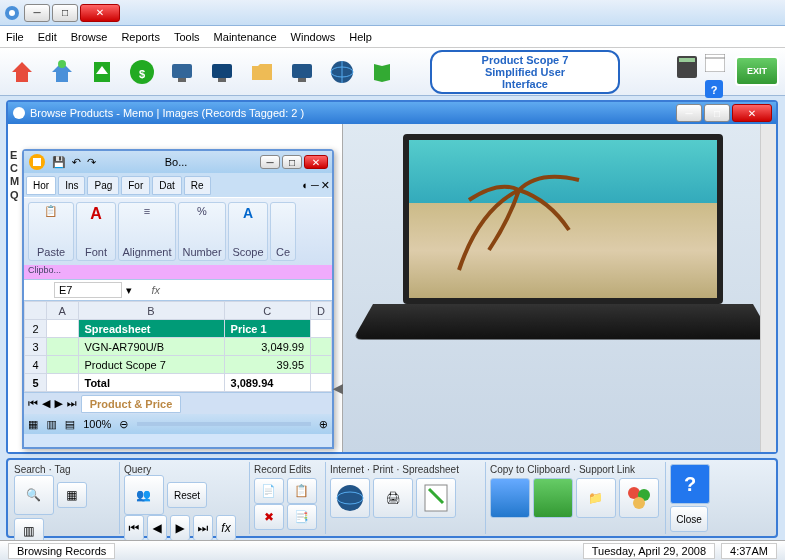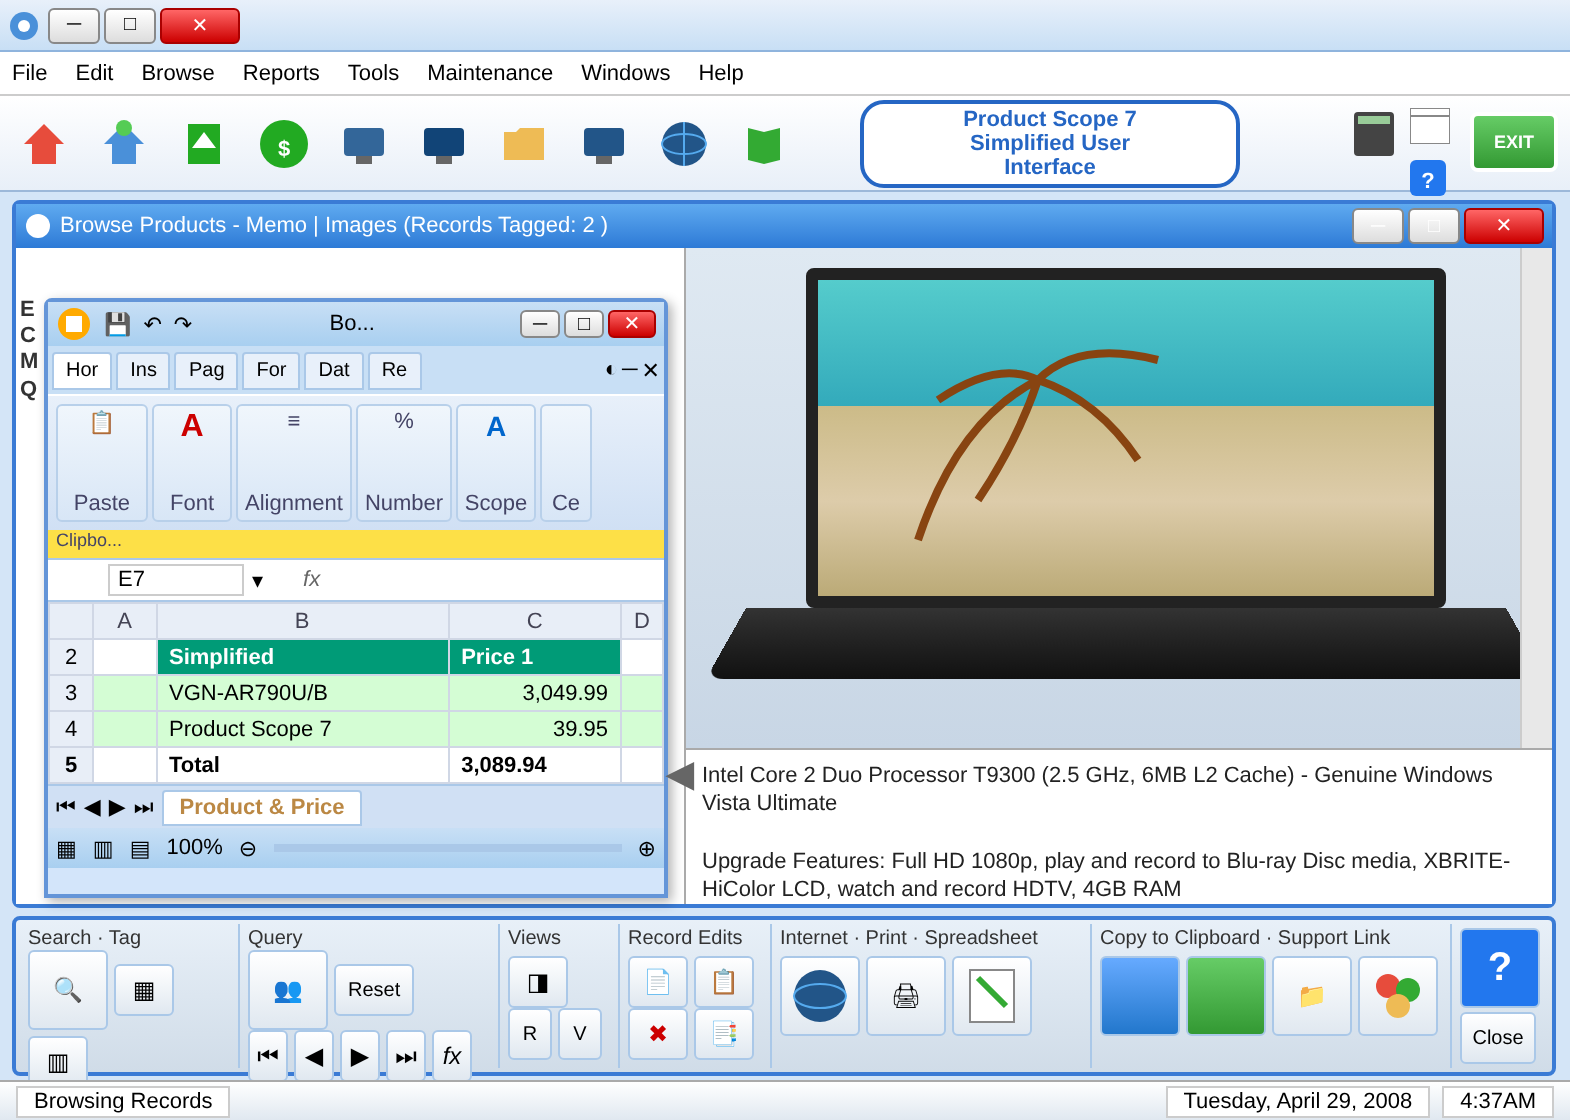--- a/index.html
+++ b/index.html
@@ -247,40 +247,40 @@
               <span class="rl">Number</span>
             </div>
           <div class="ribgrp" style="width:40px">
               <span style="color:#06c;font-size:14px;font-weight:bold">A</span>
               <span class="rl">Scope</span>
             </div>
           <div class="ribgrp" style="width:26px">
               <span class="rl">Ce</span>
             </div>
         </div>
-        <div style="height:14px;background:#fde047;padding:0 4px;font-size:9px;color:#446">Clipbo...</div>
+        <div style="height:14px;background:#f0abfc;padding:0 4px;font-size:9px;color:#446">Clipbo...</div>
         <div class="namebox">
           <input value="E7" style="">
           <span style="margin-left:4px">▾</span>
           <span class="fx">fx</span>
         </div>
         <div class="grid">
           <table>
             <tbody>
                 <tr>
                   <th class="rh"></th>
                   <th>A</th>
                   <th>B</th>
                   <th>C</th>
                   <th style="width:14px">D</th>
                 </tr>
             <tr>
                   <td class="rh">2</td>
                   <td></td>
-                  <td class="ghdr">Simplified</td>
+                  <td class="ghdr">Spreadsheet</td>
                   <td class="ghdr">Price 1</td>
                   <td></td>
                 </tr>
             <tr class="grow">
                   <td class="rh">3</td>
                   <td></td>
                   <td>VGN-AR790U/B</td>
                   <td style="text-align:right">3,049.99</td>
                   <td></td>
                 </tr>
@@ -328,24 +328,20 @@
                 <div class="beach"></div>
               <svg class="tree" viewBox="0 0 160 130">
                   <path d="M20 120 Q40 60 80 40 Q100 20 140 30 M80 40 Q60 30 30 50 M80 40 Q110 50 130 80 M80 40 Q70 70 50 100" stroke="#841" stroke-width="4" fill="none"></path>
                 </svg>
             </div>
             <div class="kb"></div>
           </div>
         </div>
         <div class="scrollb"></div>
       </div>
-      <div class="desc">
-        <div>Intel Core 2 Duo Processor T9300 (2.5 GHz, 6MB L2 Cache) - Genuine Windows Vista Ultimate</div><br>
-        <div>Upgrade Features: Full HD 1080p, play and record to Blu-ray Disc media, XBRITE-HiColor LCD, watch and record HDTV, 4GB RAM</div>
-      </div>
     </div>
   </div>
 </div>
 
 <div class="toolstrip">
   <div class="tsgrp" style="width:110px">
     <div class="tslbl">Search · Tag</div>
     <div class="tsbtns">
       <div class="tsbtn big">🔍</div>
       <div class="tsbtn">▦</div>
@@ -360,30 +356,20 @@
     <div class="tsbtns">
       <div class="tsbtn big">👥</div>
       <div class="tsbtn txt">Reset</div>
     </div>
     <div class="tsbtns">
       <div class="tsbtn" style="width:20px">⏮</div>
       <div class="tsbtn" style="width:20px">◀</div>
       <div class="tsbtn" style="width:20px">▶</div>
       <div class="tsbtn" style="width:20px">⏭</div>
       <div class="tsbtn" style="width:20px;font-style:italic">fx</div>
-    </div>
-  </div>
-  <div class="tsgrp" style="width:60px">
-    <div class="tslbl">Views</div>
-    <div class="tsbtns">
-        <div class="tsbtn">◨</div>
-      </div>
-    <div class="tsbtns">
-      <div class="tsbtn txt" style="width:22px">R</div>
-      <div class="tsbtn txt" style="width:22px">V</div>
     </div>
   </div>
   <div class="tsgrp" style="width:76px">
     <div class="tslbl">Record Edits</div>
     <div class="tsbtns">
       <div class="tsbtn">📄</div>
       <div class="tsbtn">📋</div>
     </div>
     <div class="tsbtns">
       <div class="tsbtn" style="color:#c00">✖</div>

